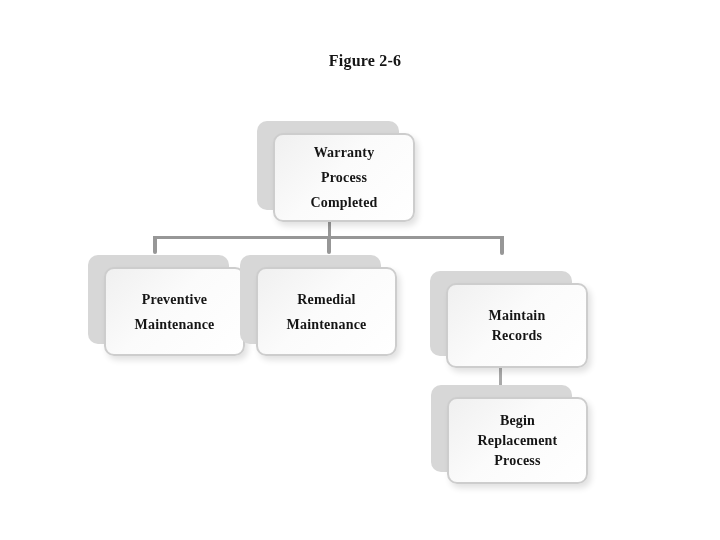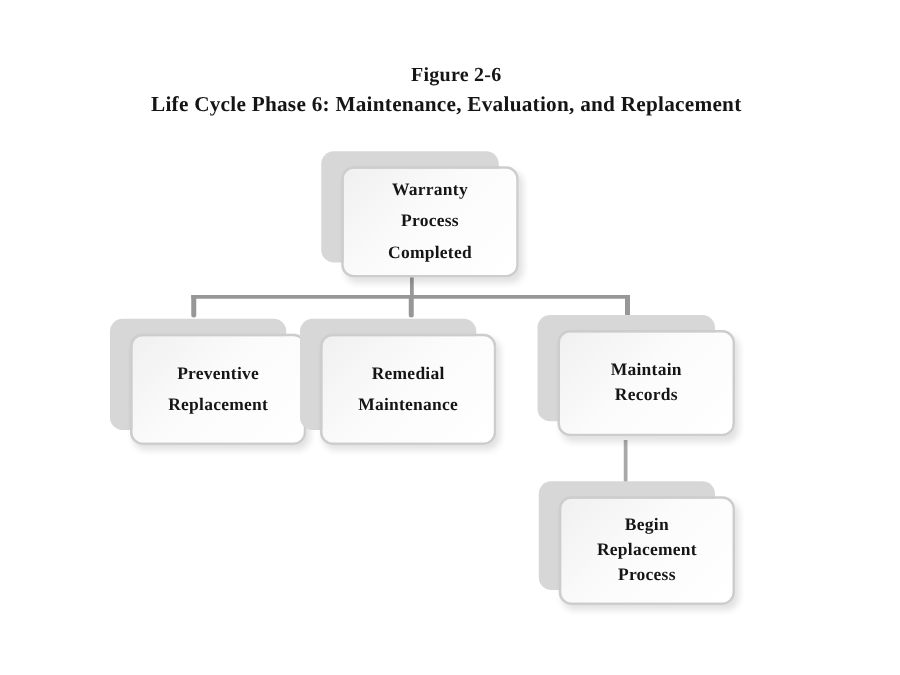--- a/index.html
+++ b/index.html
@@ -53,39 +53,38 @@
     text-align:center;
     white-space:pre-line;
     line-height:25px;
     letter-spacing:0.2px;
   }
   .tight .node-label{line-height:20px;}
   
   .n-warranty  {left:273px; top:133px; width:142px; height:89px;}
   .n-preventive{left:104px; top:267px; width:141px; height:89px;}
   .n-remedial  {left:256px; top:267px; width:141px; height:89px;}
-  .n-maintain  {left:446px; top:264px; width:142px; height:85px;}
+  .n-maintain  {left:446px; top:283px; width:142px; height:85px;}
   .n-begin     {left:447px; top:397px; width:141px; height:87px;}
   
   .edge{position:absolute;background:#979797;}
   .e-warranty-stem {left:328px; top:221px; width:3px;  height:16px;}
   .e-horizontal-bar{left:153px; top:236px; width:351px; height:3px;}
   .e-drop-left     {left:153px; top:236px; width:4px;  height:18px; border-radius:0 0 2px 2px;}
   .e-drop-mid      {left:327px; top:236px; width:4px;  height:18px; border-radius:0 0 2px 2px;}
   .e-drop-right    {left:500px; top:236px; width:4px;  height:19px; border-radius:0 0 2px 2px;}
   .e-maintain-begin{left:499px; top:352px; width:3px;  height:34px; background:#a9a9a9;}
 </style>
 </head>
 <body>
 
 <div id="canvas">
 
   <div id="title">
     <div class="t1">Figure 2-6</div>
-    <div class="t2">Life Cycle Phase 6: Maintenance, Evaluation, and Replacement</div>
   </div>
 
   <div class="edge e-warranty-stem"></div>
   <div class="edge e-horizontal-bar"></div>
   <div class="edge e-drop-left"></div>
   <div class="edge e-drop-mid"></div>
   <div class="edge e-drop-right"></div>
   <div class="edge e-maintain-begin"></div>
 
   <div class="node-wrap n-warranty">
@@ -94,21 +93,21 @@
       <span class="node-label">Warranty
 Process
 Completed</span>
     </div>
   </div>
 
   <div class="node-wrap n-preventive">
     <div class="node-shadow"></div>
     <div class="node-box">
       <span class="node-label">Preventive
-Replacement</span>
+Maintenance</span>
     </div>
   </div>
 
   <div class="node-wrap n-remedial">
     <div class="node-shadow"></div>
     <div class="node-box">
       <span class="node-label">Remedial
 Maintenance</span>
     </div>
   </div>

